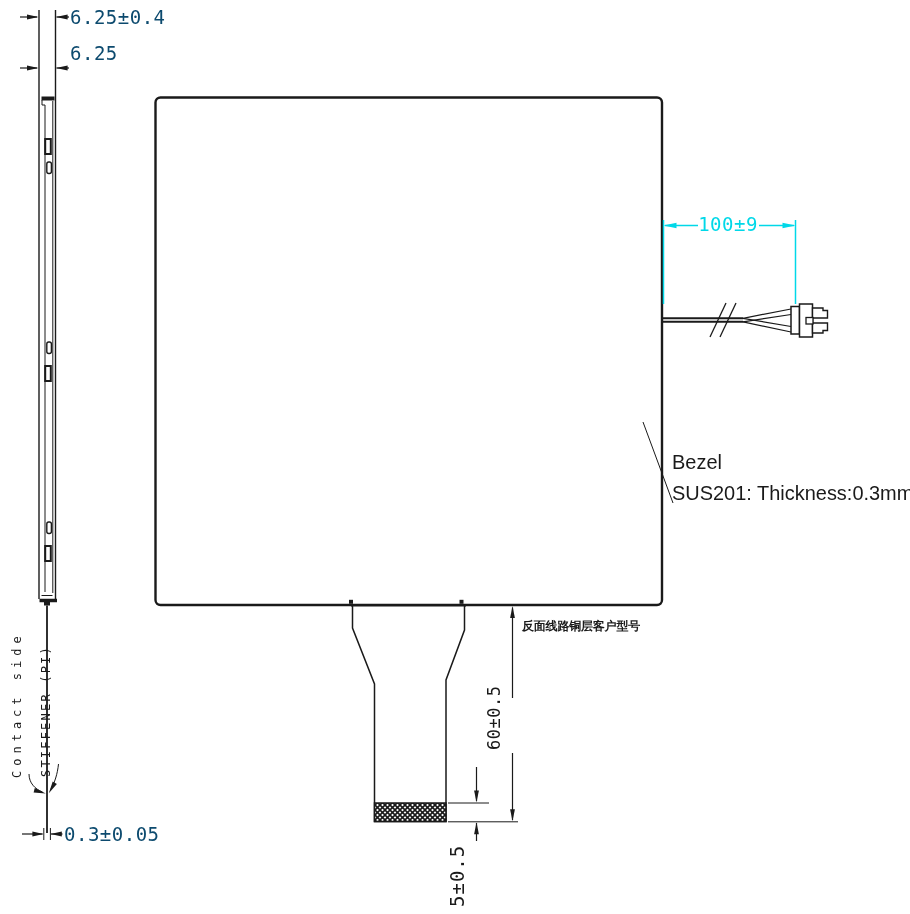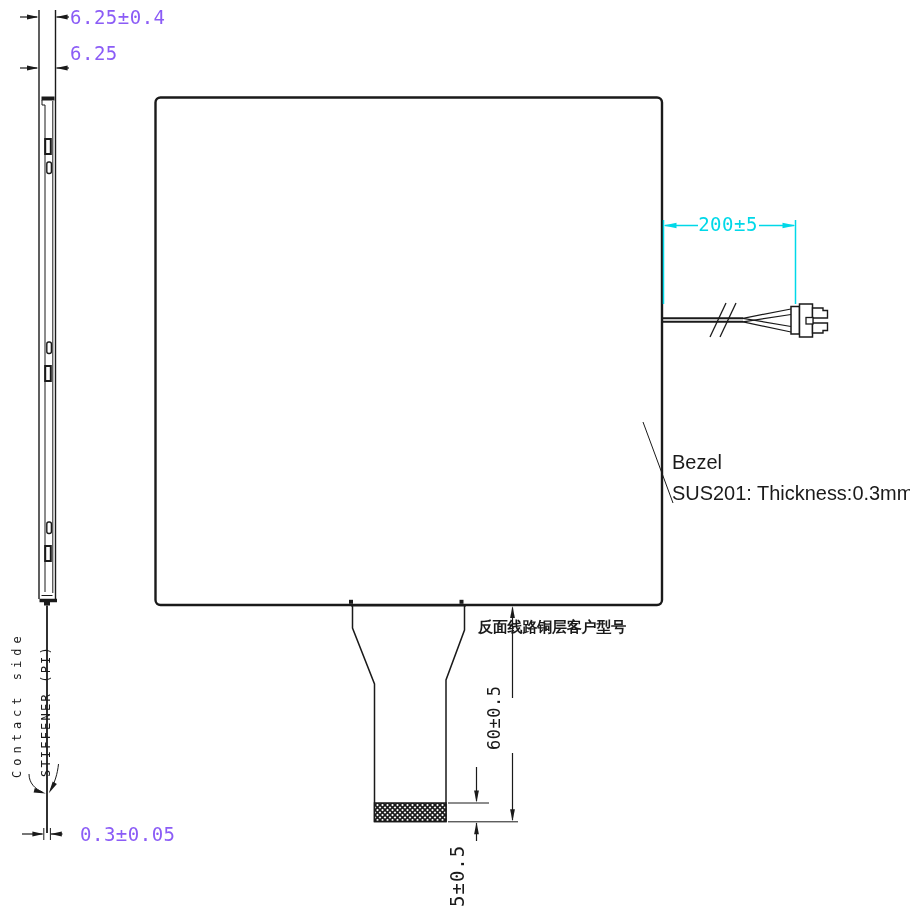--- a/index.html
+++ b/index.html
@@ -4,38 +4,38 @@
 <style>
   html,body{margin:0;padding:0;background:#ffffff;}
   .canvas{
     position:relative;width:910px;height:914px;background:#ffffff;overflow:hidden;
     font-family:"DejaVu Sans Mono", monospace;color:#1a1a1a;
   }
   .canvas svg{position:absolute;left:0;top:0;}
   .lbl{
     position:absolute;white-space:nowrap;
     font-family:"DejaVu Sans Mono", monospace;
-    font-size:19px;line-height:19px;letter-spacing:0.5px;color:#8b5cf6;
+    font-size:19px;line-height:19px;letter-spacing:0.5px;color:#0c4a6e;
   }
   .lbl-cyan{color:#00d8e8;}
   .vlbl{
     position:absolute;white-space:nowrap;
     font-family:"DejaVu Sans Mono", monospace;color:#1a1a1a;
     transform:rotate(-90deg);transform-origin:0 100%;
   }
   .bezel-lbl{
     position:absolute;white-space:nowrap;color:#1a1a1a;
     font-family:"Liberation Sans", sans-serif;
     font-size:21px;line-height:21px;font-weight:400;
     transform:scaleX(0.95);transform-origin:0 0;
   }
   .cn-lbl{
     position:absolute;white-space:nowrap;color:#1a1a1a;
     font-family:"Liberation Sans", sans-serif;
-    font-size:15px;line-height:11px;font-weight:700;letter-spacing:-0.2px;
+    font-size:12px;line-height:11px;font-weight:700;letter-spacing:-0.2px;margin-left:44px;
   }
 </style>
 </head>
 <body>
 
 <div class="canvas">
 
   <svg width="910" height="914" viewBox="0 0 910 914">
     <defs>
       <pattern id="hatch" width="5" height="5" patternUnits="userSpaceOnUse">
@@ -147,23 +147,23 @@
       <line x1="759" y1="225.5" x2="794" y2="225.5" stroke-width="1.5"></line>
       <polygon points="663.5,225.5 676.5,222.7 676.5,228.3" stroke="none"></polygon>
       <polygon points="795.5,225.5 782.5,222.7 782.5,228.3" stroke="none"></polygon>
     </g>
 
     <line x1="643" y1="422" x2="673" y2="503" stroke="#1a1a1a" stroke-width="1"></line>
   </svg>
 
   <div class="lbl" style="left:70px;top:8px;">6.25±0.4</div>
   <div class="lbl" style="left:70px;top:44px;">6.25</div>
-  <div class="lbl" style="left:64px;top:825px;margin-left:16px;">0.3±0.05</div>
+  <div class="lbl" style="left:64px;top:825px;">0.3±0.05</div>
 
-  <div class="lbl lbl-cyan" style="left:676px;top:215px;width:104px;text-align:center;">200±5</div>
+  <div class="lbl lbl-cyan" style="left:676px;top:215px;width:104px;text-align:center;">100±9</div>
 
   <div class="bezel-lbl" style="left:672px;top:451px;">Bezel</div>
   <div class="bezel-lbl" style="left:672px;top:482px;">SUS201: Thickness:0.3mm</div>
 
   <div class="cn-lbl" style="left:478px;top:621px;">反面线路铜层客户型号</div>
 
   <div class="vlbl" style="left:503px;top:733px;font-size:17px;line-height:17px;letter-spacing:0.5px;">60±0.5</div>
   <div class="vlbl" style="left:467px;top:888px;font-size:19px;line-height:19px;letter-spacing:1px;">5±0.5</div>
 
   <div class="vlbl" style="left:23px;top:766px;font-size:12px;line-height:12px;letter-spacing:5px;">Contact side</div>

